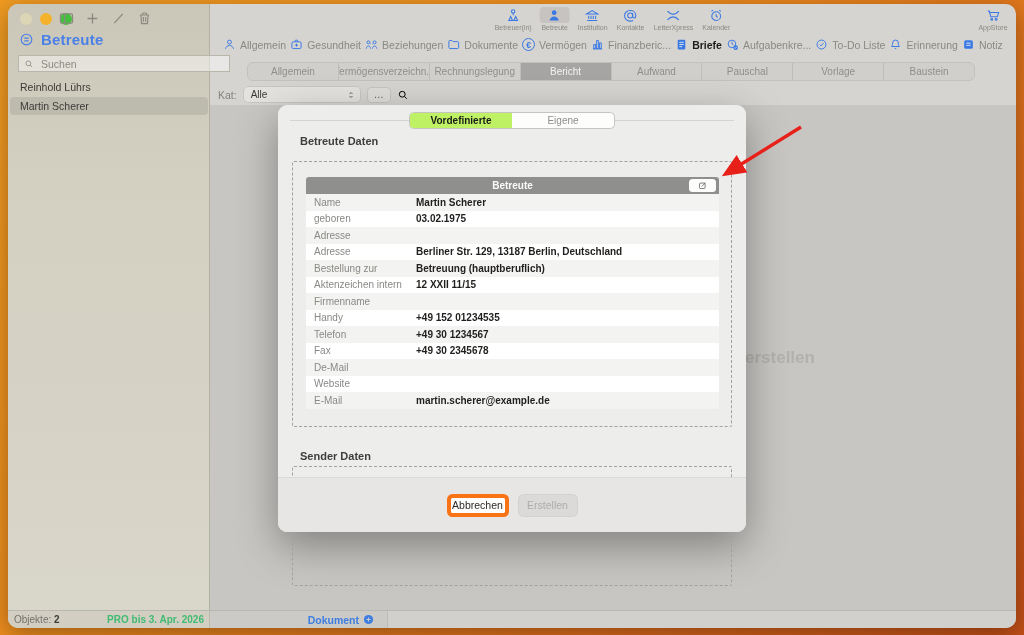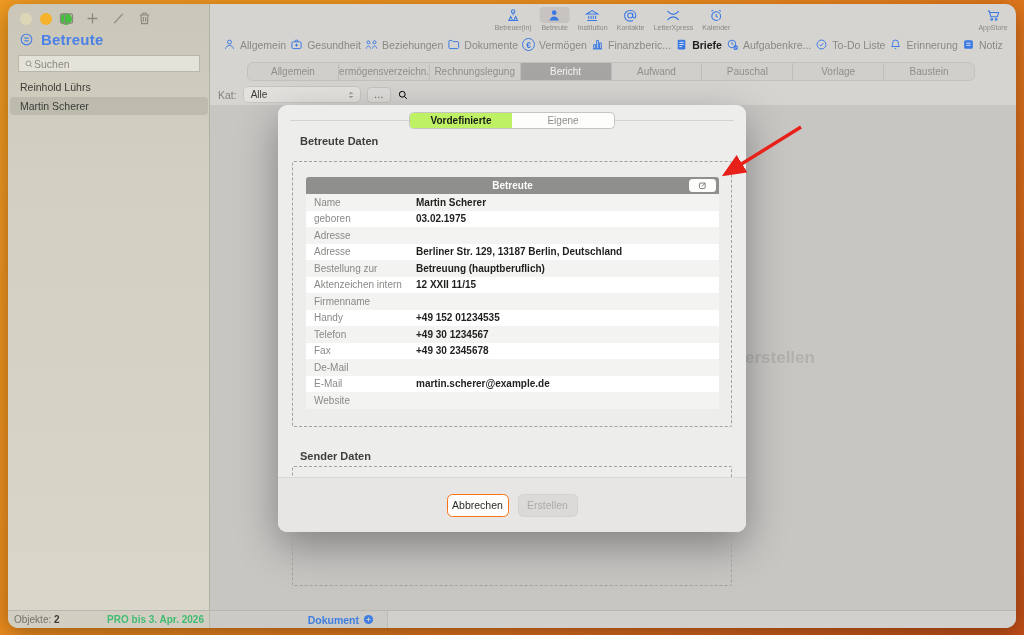--- a/index.html
+++ b/index.html
@@ -15,22 +15,22 @@
   .traffic { position:absolute; left:12px; top:9px; display:flex; gap:8px; }
   .light { width:12px; height:12px; border-radius:50%; }
   .light.close { background:#dcd5b6; }
   .light.min { background:#f4b22d; }
   .light.max { background:#43c13c; }
   .side-tools { position:absolute; left:50px; top:6px; display:flex; gap:9px; color:#8b897f; }
   .side-tools .ic { width:17px; height:17px; display:flex; align-items:center; justify-content:center; }
   .side-title { position:absolute; left:11px; top:27px; display:flex; align-items:center; gap:7px; color:#4a80e8; }
   .side-title .ic { width:15px; height:15px; }
   .side-title-text { font-size:15px; font-weight:700; letter-spacing:.2px; }
-  .searchbox { position:absolute; left:10px; top:51px; width:182px; height:17px; border:1px solid #b9b6ab;
-    border-radius:0; background:rgba(255,255,255,.45); display:flex; align-items:center; padding:0 5px; gap:0; color:#8c8a80; }
+  .searchbox { position:absolute; left:10px; top:51px; width:212px; height:17px; border:1px solid #b9b6ab;
+    border-radius:0; background:rgba(255,255,255,.45); display:flex; align-items:center; padding:0 5px; gap:7px; color:#8c8a80; }
   .searchbox .ic { width:10px; height:10px; }
   .searchbox .ph { font-size:10.5px; color:#8c8a80; }
   .side-list { position:absolute; left:2px; top:74px; width:198px; }
   .side-item { height:18px; line-height:18px; padding:0 10px; font-size:10.5px; color:#3c3b37; border-radius:4px; margin-bottom:1px; }
   .side-item.selected { background:#bdbaae; }
 
   
   .main { position:absolute; left:202px; top:0; width:806px; height:624px; }
   .tb1 { position:absolute; left:0; top:0; width:100%; height:27px; }
   .tb1-group { position:absolute; left:50%; transform:translateX(-50%); top:3px; display:flex; gap:8px; }
@@ -104,21 +104,21 @@
     display:flex; align-items:center; justify-content:center; color:#5a5956; }
   .edit-btn .ic { width:9px; height:9px; }
   .trow { display:flex; height:16.5px; align-items:center; background:#fff; }
   .trow:nth-child(odd) { background:#f3f3f1; }
   .trow-label { width:110px; padding-left:8px; font-size:10px; color:#8a8986; }
   .trow-value { flex:1; font-size:10px; font-weight:600; color:#201f1d; }
 
   .modal-footer { position:absolute; left:0; top:372px; width:468px; height:55px; background:#e7e6e4;
     border-top:1px solid #dbdad8; border-radius:0 0 9px 9px; display:flex; align-items:center; justify-content:center; gap:9px; }
   .btn { height:23px; border-radius:5.5px; font-size:10.5px; display:flex; align-items:center; justify-content:center; }
-  .btn-cancel { width:62px; background:#fdfdfc; border:1px solid #f97316; color:#2c2b29; }
+  .btn-cancel { width:62px; background:#fdfdfc; border:4px solid #f97316; color:#2c2b29; }
   .btn-create { width:60px; background:#dbdad8; border:1px solid #d3d2d0; color:#adacaa; }
 
   .annot { position:absolute; left:0; top:0; width:1008px; height:624px; z-index:20; pointer-events:none; }
 
   svg.gl { display:block; }
 </style>
 </head>
 <body>
 
 <div class="window">
@@ -467,27 +467,27 @@
             <div class="trow-label">Fax</div>
             <div class="trow-value">+49 30 2345678</div>
           </div>
 
           <div class="trow">
             <div class="trow-label">De-Mail</div>
             <div class="trow-value"></div>
           </div>
 
           <div class="trow">
+            <div class="trow-label">Website</div>
+            <div class="trow-value"></div>
+          </div>
+
+          <div class="trow">
             <div class="trow-label">E-Mail</div>
             <div class="trow-value">martin.scherer@example.de</div>
-          </div>
-
-          <div class="trow">
-            <div class="trow-label">Website</div>
-            <div class="trow-value"></div>
           </div>
 
       </div>
     </div>
 
     <div class="msection-title t2">Sender Daten</div>
     <div class="dashed d2"></div>
 
     <div class="modal-footer">
       <div class="btn btn-cancel">Abbrechen</div>

